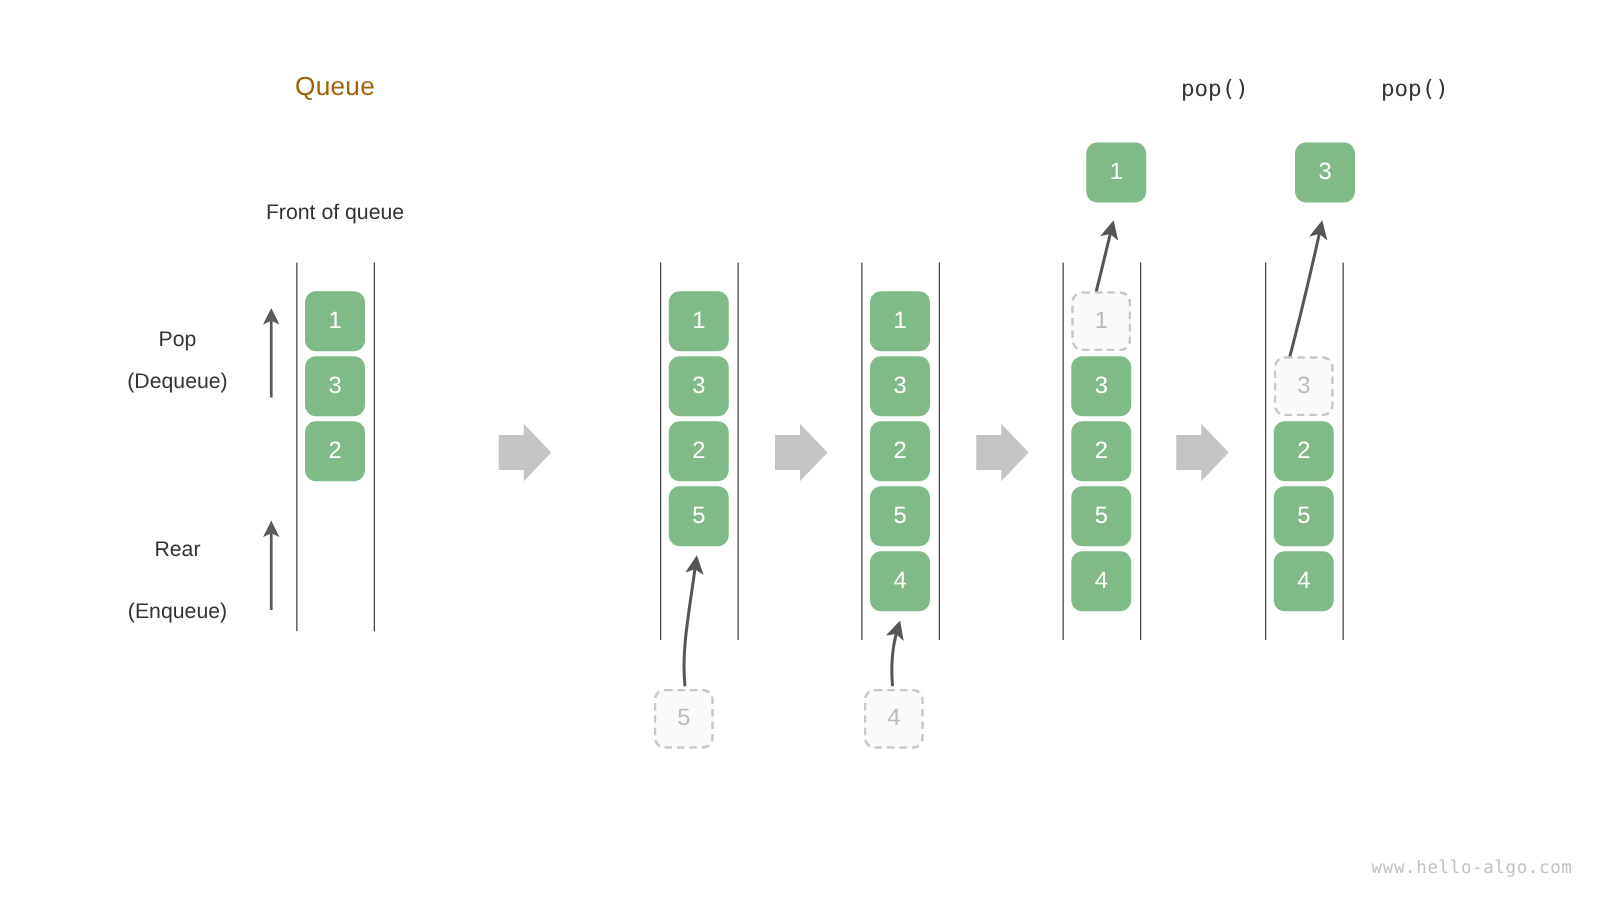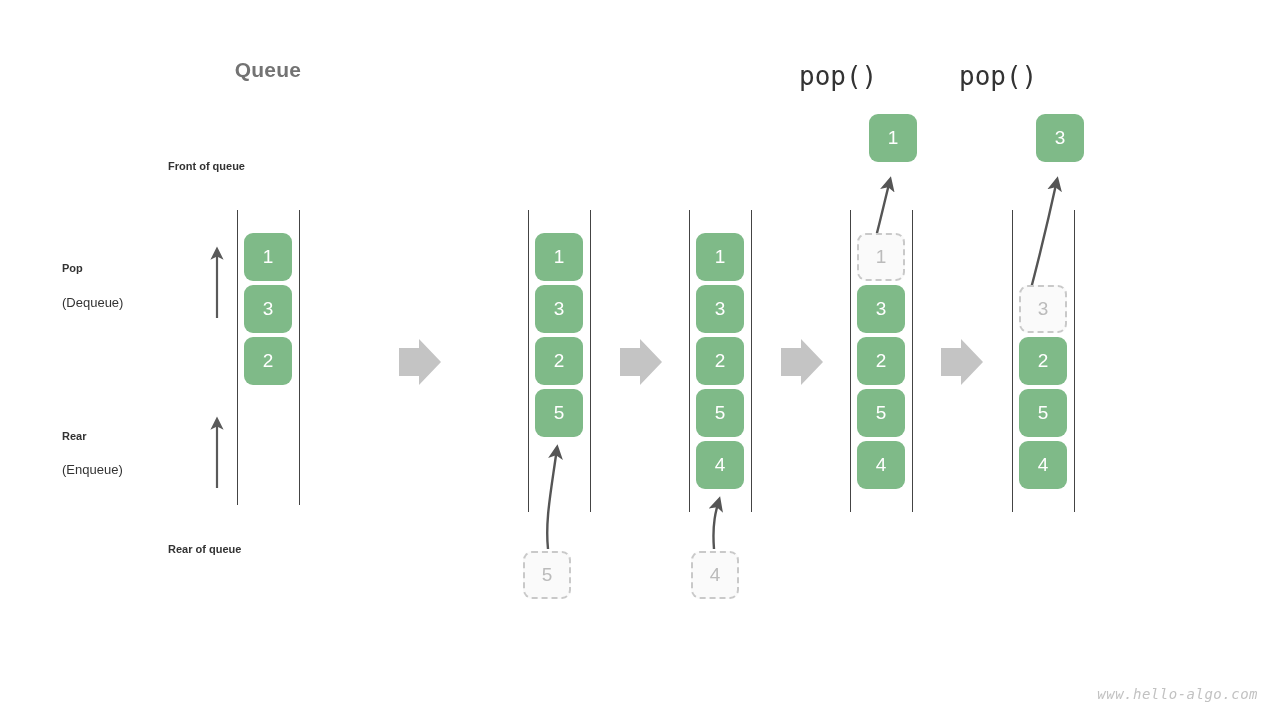--- a/index.html
+++ b/index.html
@@ -19,51 +19,53 @@
   }
 
   
   .title-queue {
     position: absolute;
     left: 168px;
     top: 58px;
     width: 200px;
     text-align: center;
     font-size: 21px;
-    font-weight: bold;
-    color: #737373;
+    font-weight: normal;
+    color: #a16207;
     letter-spacing: .2px;
   }
   .lbl-bold {
     position: absolute;
-    font-size: 11px;
-    font-weight: bold;
-    color: #333333;
+    font-size: 17px;
+    font-weight: normal;
+    color: #333333;
+    text-align: center;
   }
   .lbl-reg {
     position: absolute;
-    font-size: 13px;
+    font-size: 17px;
     font-weight: normal;
     color: #333333;
+    text-align: center;
   }
   .front-lbl { left: 168px; top: 160px; width: 200px; }
   .rear-lbl  { left: 168px; top: 543px; width: 200px; }
 
   .pop-word    { left: 62px;  top: 262px; width: 160px; }
   .pop-paren   { left: 62px;  top: 295px; width: 160px; }
   .push-word   { left: 62px;  top: 430px; width: 160px; }
-  .push-paren  { left: 62px;  top: 462px; width: 160px; }
+  .push-paren  { left: 62px;  top: 479px; width: 160px; }
 
   
   .mono-cap {
     position: absolute;
     font-family: "DejaVu Sans Mono", "Liberation Mono", monospace;
-    font-size: 26px;
-    color: #333333;
-    text-align: left;
+    font-size: 18px;
+    color: #333333;
+    text-align: right;
     white-space: pre;
   }
   .mono-cap .num {
     color: #3f8f4f;
     font-weight: bold;
   }
   .cap-push5 { left: 459px; top: 632px; width: 200px; }
   .cap-push4 { left: 631px; top: 632px; width: 200px; }
   .cap-pop1  { left: 799px; top: 61px;  width: 200px; }
   .cap-pop2  { left: 959px; top: 61px;  width: 200px; }
@@ -108,21 +110,20 @@
 
   
   .watermark {
     position: absolute;
     right: 22px;
     bottom: 18px;
     font-family: "DejaVu Sans Mono", "Liberation Mono", monospace;
     font-size: 14px;
     color: #c2c2c2;
     letter-spacing: .5px;
-    font-style: italic;
   }
 </style>
 </head>
 <body>
 
 <div id="stage">
 
   <svg id="overlay" viewBox="0 0 1280 720" xmlns="http://www.w3.org/2000/svg">
     <defs>
       <marker id="ahead" markerWidth="7" markerHeight="7" refX="4.6" refY="3.5" orient="auto" markerUnits="strokeWidth">
@@ -170,21 +171,20 @@
     </g>
 
     <g>
       <path d="M1028,300 C1040,255 1050,212 1057,180" fill="none" stroke="#555555" stroke-width="2.4" marker-end="url(#ahead)"></path>
     </g>
   </svg>
 
   <div class="title-queue">Queue</div>
 
   <div class="lbl-bold front-lbl">Front of queue</div>
-  <div class="lbl-bold rear-lbl">Rear of queue</div>
 
   <div class="lbl-bold pop-word">Pop</div>
   <div class="lbl-reg pop-paren">(Dequeue)</div>
   <div class="lbl-bold push-word">Rear</div>
   <div class="lbl-reg push-paren">(Enqueue)</div>
 
 
 
   <div class="mono-cap cap-pop1">pop()</div>
   <div class="mono-cap cap-pop2">pop()</div>

